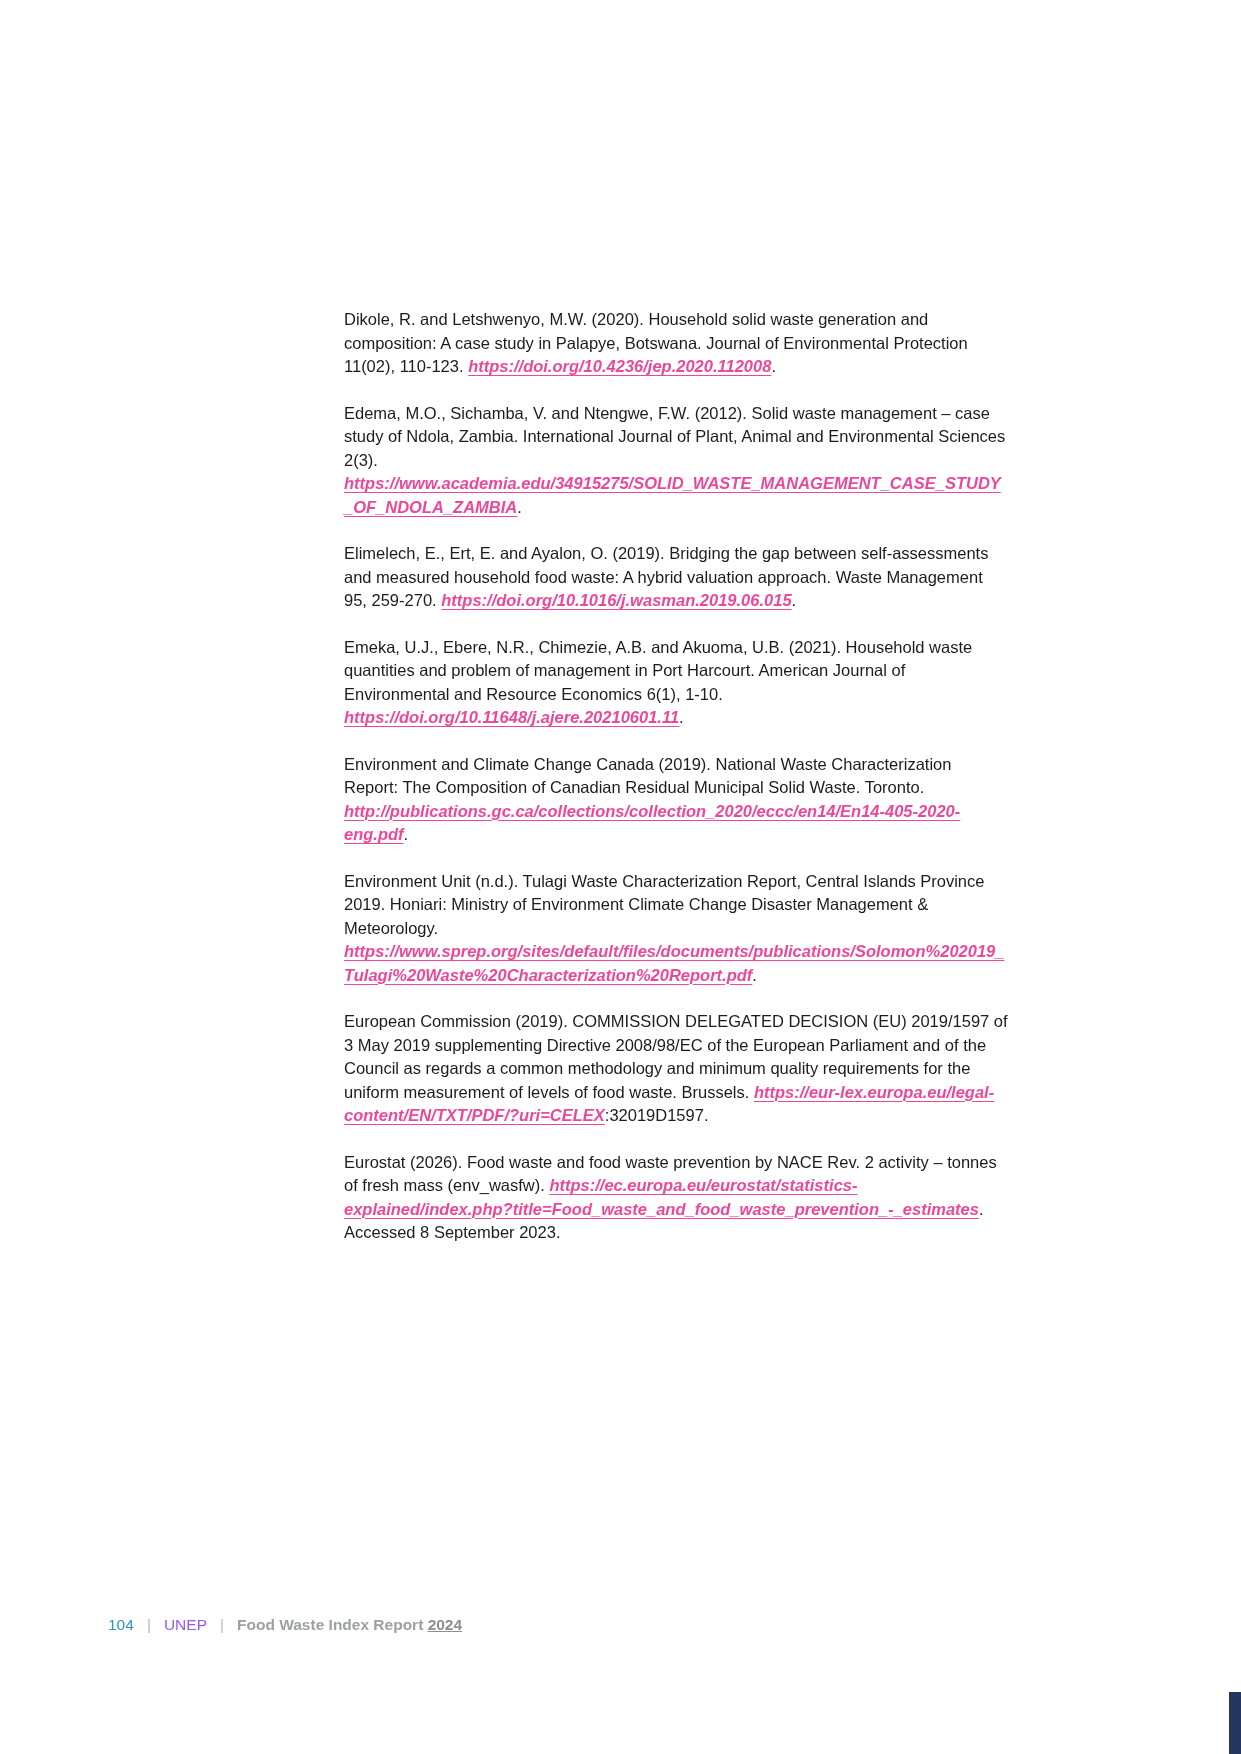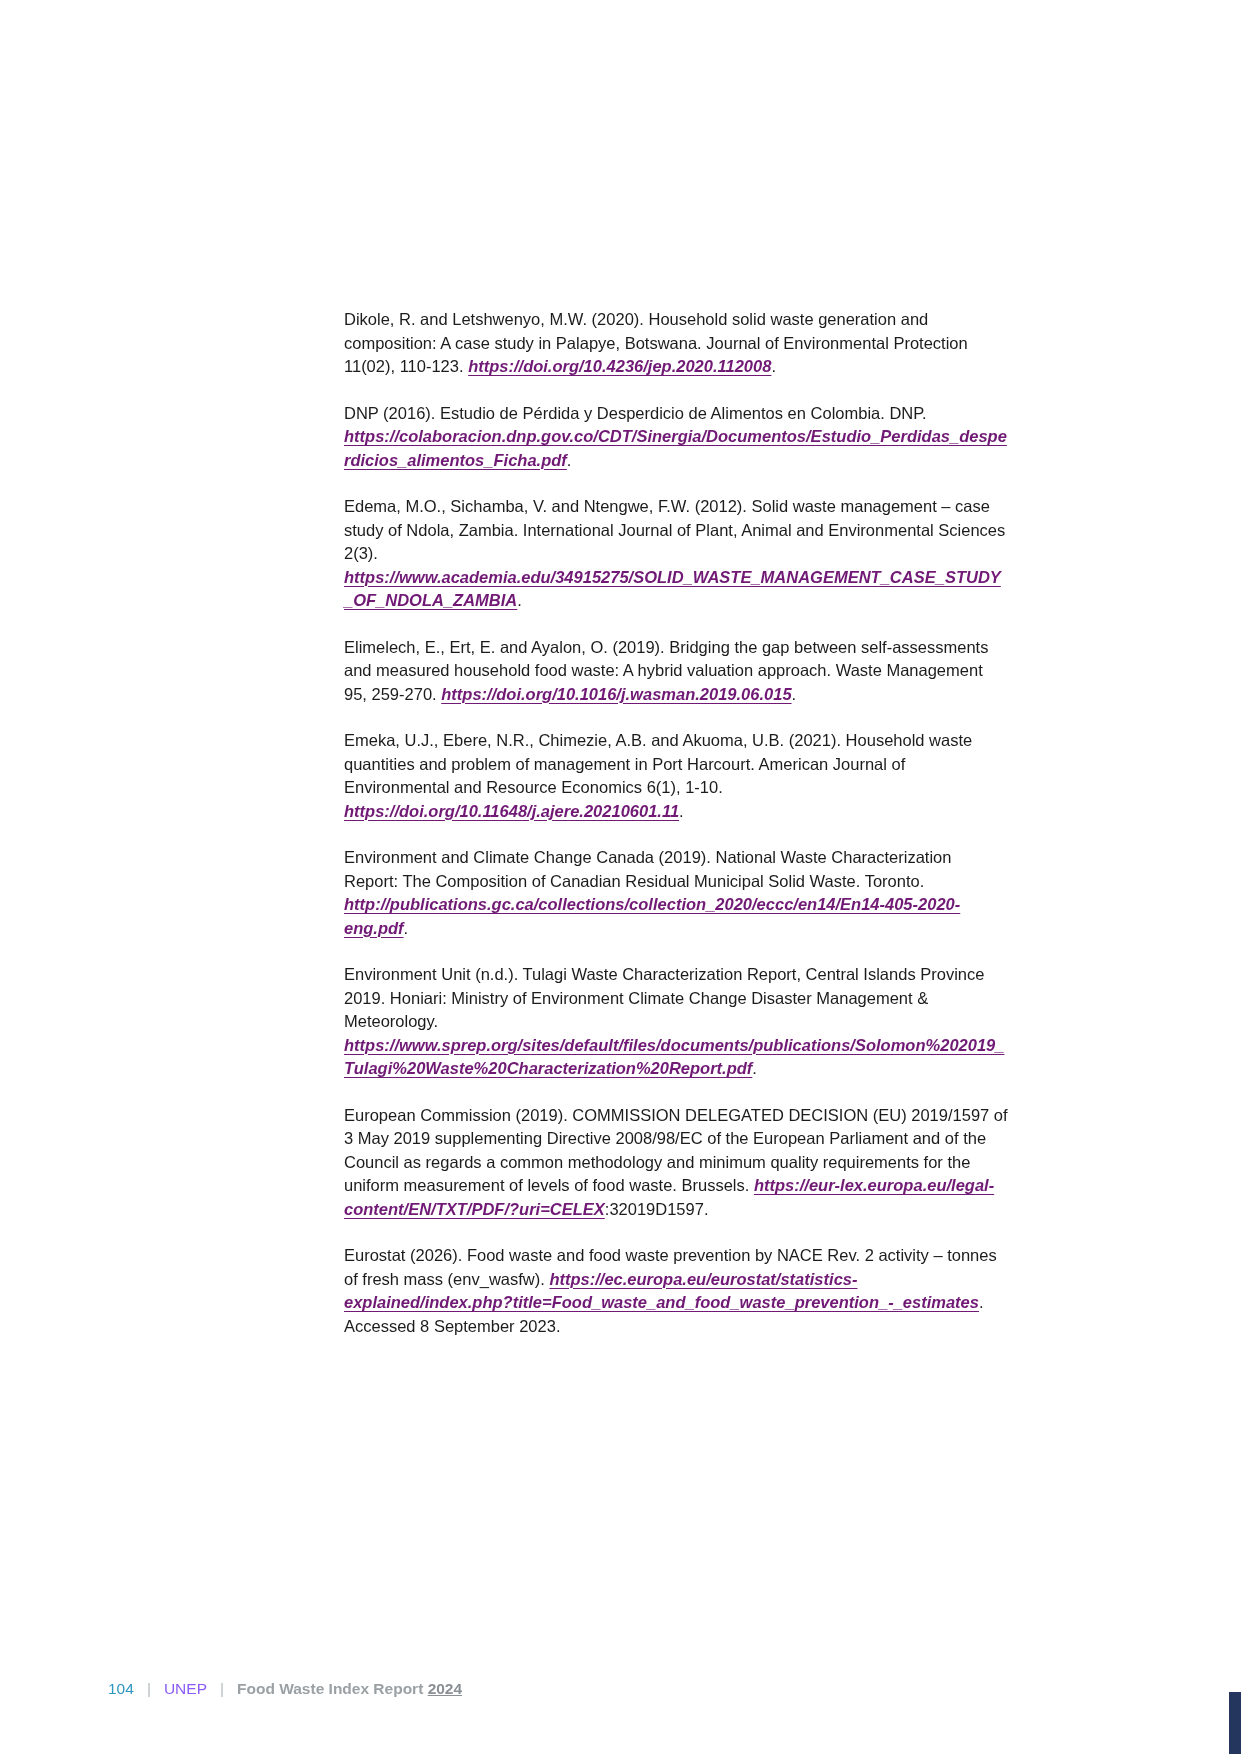--- a/index.html
+++ b/index.html
@@ -18,32 +18,32 @@
     width: 664px;
     color: #1c1c1c;
     font-size: 16.5px;
     line-height: 23.5px;
     text-align: left;
   }
   .ref {
     margin: 0 0 23px 0;
   }
   .ref-link {
-    color: #701a75;
+    color: #ec4899;
     font-weight: bold;
     font-style: italic;
     text-decoration: underline;
     text-decoration-thickness: 1px;
     text-underline-offset: 3px;
     overflow-wrap: anywhere;
   }
   .page-footer {
     position: absolute;
     left: 108px;
-    top: 1680px;
+    top: 1616px;
     display: flex;
     align-items: baseline;
     gap: 13px;
     font-size: 15.5px;
     white-space: nowrap;
   }
   .footer-page-number { color: #2e97c0; }
   .footer-sep { color: #b5bcc0; }
   .footer-org { color: #8b5cf6; }
   .footer-report { color: #9aa0a4; font-weight: bold; }
@@ -58,21 +58,20 @@
   }
 </style>
 </head>
 <body>
 
 <div>
 
   <main class="references-list">
 
   <p class="ref"><span>Dikole, R. and Letshwenyo, M.W. (2020). Household solid waste generation and composition: A case study in Palapye, Botswana. Journal of Environmental Protection 11(02), 110-123. </span><a class="ref-link" href="#">https://doi.org/10.4236/jep.2020.112008</a><span>.</span></p>
-      <p class="ref"><span>DNP (2016). Estudio de Pérdida y Desperdicio de Alimentos en Colombia. DNP. </span><a class="ref-link" href="#">https://colaboracion.dnp.gov.co/CDT/Sinergia/Documentos/Estudio_Perdidas_desperdicios_alimentos_Ficha.pdf</a><span>.</span></p>
       <p class="ref"><span>Edema, M.O., Sichamba, V. and Ntengwe, F.W. (2012). Solid waste management – case study of Ndola, Zambia. International Journal of Plant, Animal and Environmental Sciences 2(3). </span><a class="ref-link" href="#">https://www.academia.edu/34915275/SOLID_WASTE_MANAGEMENT_CASE_STUDY_OF_NDOLA_ZAMBIA</a><span>.</span></p>
       <p class="ref"><span>Elimelech, E., Ert, E. and Ayalon, O. (2019). Bridging the gap between self-assessments and measured household food waste: A hybrid valuation approach. Waste Management 95, 259-270. </span><a class="ref-link" href="#">https://doi.org/10.1016/j.wasman.2019.06.015</a><span>.</span></p>
       <p class="ref"><span>Emeka, U.J., Ebere, N.R., Chimezie, A.B. and Akuoma, U.B. (2021). Household waste quantities and problem of management in Port Harcourt. American Journal of Environmental and Resource Economics 6(1), 1-10. </span><a class="ref-link" href="#">https://doi.org/10.11648/j.ajere.20210601.11</a><span>.</span></p>
       <p class="ref"><span>Environment and Climate Change Canada (2019). National Waste Characterization Report: The Composition of Canadian Residual Municipal Solid Waste. Toronto. </span><a class="ref-link" href="#">http://publications.gc.ca/collections/collection_2020/eccc/en14/En14-405-2020-eng.pdf</a><span>.</span></p>
       <p class="ref"><span>Environment Unit (n.d.). Tulagi Waste Characterization Report, Central Islands Province 2019. Honiari: Ministry of Environment Climate Change Disaster Management &amp; Meteorology. </span><a class="ref-link" href="#">https://www.sprep.org/sites/default/files/documents/publications/Solomon%202019_Tulagi%20Waste%20Characterization%20Report.pdf</a><span>.</span></p>
       <p class="ref"><span>European Commission (2019). COMMISSION DELEGATED DECISION (EU) 2019/1597 of 3 May 2019 supplementing Directive 2008/98/EC of the European Parliament and of the Council as regards a common methodology and minimum quality requirements for the uniform measurement of levels of food waste. Brussels. </span><a class="ref-link" href="#">https://eur-lex.europa.eu/legal-content/EN/TXT/PDF/?uri=CELEX</a><span>:32019D1597.</span></p>
       <p class="ref"><span>Eurostat (2026). Food waste and food waste prevention by NACE Rev. 2 activity – tonnes of fresh mass (env_wasfw). </span><a class="ref-link" href="#">https://ec.europa.eu/eurostat/statistics-explained/index.php?title=Food_waste_and_food_waste_prevention_-_estimates</a><span>. Accessed 8 September 2023.</span></p>
     </main>
 
   <footer class="page-footer">

